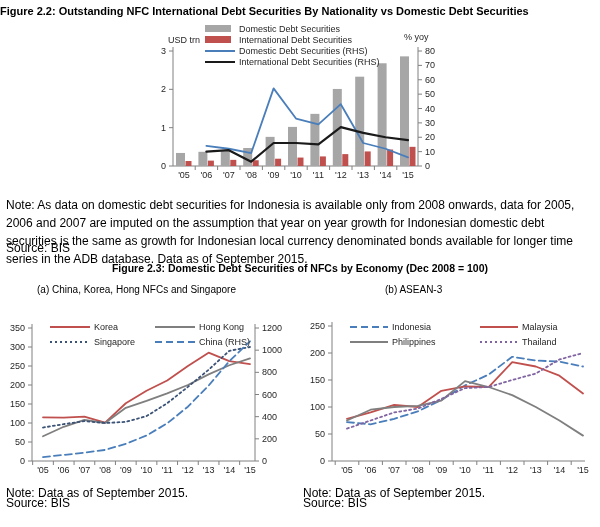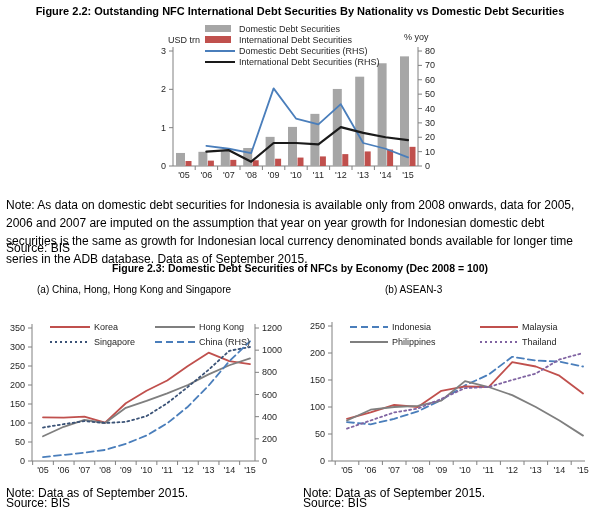--- a/index.html
+++ b/index.html
@@ -1,18 +1,18 @@
 <!DOCTYPE html>
 <html><head>
 <meta charset="utf-8">
 <style>
   html,body{margin:0;padding:0;width:600px;height:527px;background:#ffffff;overflow:hidden;}
   body{font-family:"Liberation Sans", sans-serif;color:#1a1a1a;position:relative;}
   .abs{position:absolute;}
-  .fig-title{width:600px;text-align:center;font-weight:bold;font-size:11px;color:#000;}
+  .fig-title{width:600px;font-weight:bold;font-size:11px;color:#000;}
   .fig-title2{width:600px;text-align:center;font-weight:bold;font-size:10.5px;color:#000;}
   .subtitle{font-size:10px;color:#000;}
   .note{font-size:12px;line-height:18px;color:#000;}
   svg text{font-family:"Liberation Sans", sans-serif;}
 </style>
 </head>
 <body>
 
 <div class="abs fig-title" style="top:5px;left:0;">Figure 2.2: Outstanding NFC International Debt Securities By Nationality vs Domestic Debt Securities</div>
 
@@ -121,21 +121,21 @@
       <line x1="205" y1="40" x2="235" y2="40" stroke="#1a1a1a" stroke-width="2" stroke-dasharray=""></line>
       <text x="239" y="43" fill="#262626" font-size="9">International Debt Securities (RHS)</text>
     </g>
   </svg>
 
 <div class="abs note" style="top:196px;left:6px;width:588px;">Note: As data on domestic debt securities for Indonesia is available only from 2008 onwards, data for 2005, 2006 and 2007 are imputed on the assumption that year on year growth for Indonesian domestic debt securities is the same as growth for Indonesian local currency denominated bonds available for longer time series in the ADB database. Data as of September 2015.</div>
 <div class="abs note" style="top:239px;left:6px;">Source: BIS</div>
 
 <div class="abs fig-title2" style="top:262px;left:0;">Figure 2.3: Domestic Debt Securities of NFCs by Economy (Dec 2008 = 100)</div>
 
-<div class="abs subtitle" style="top:284px;left:37px;">(a) China, Hong, Hong Kong and Singapore</div>
+<div class="abs subtitle" style="top:284px;left:37px;">(a) China, Korea, Hong NFCs and Singapore</div>
 <div class="abs subtitle" style="top:284px;left:385px;">(b) ASEAN-3</div>
 
 <svg id="ca" class="abs" style="top:313px;left:0;" width="300" height="176">
     <g stroke="#808080" stroke-width="1">
       <line x1="32" y1="11" x2="32" y2="148"></line>
       <line x1="32" y1="148" x2="255" y2="148"></line>
       <line x1="255" y1="11" x2="255" y2="148"></line>
       <line x1="28" y1="148" x2="32" y2="148"></line>
       <line x1="28" y1="129" x2="32" y2="129"></line>
       <line x1="28" y1="110" x2="32" y2="110"></line>

